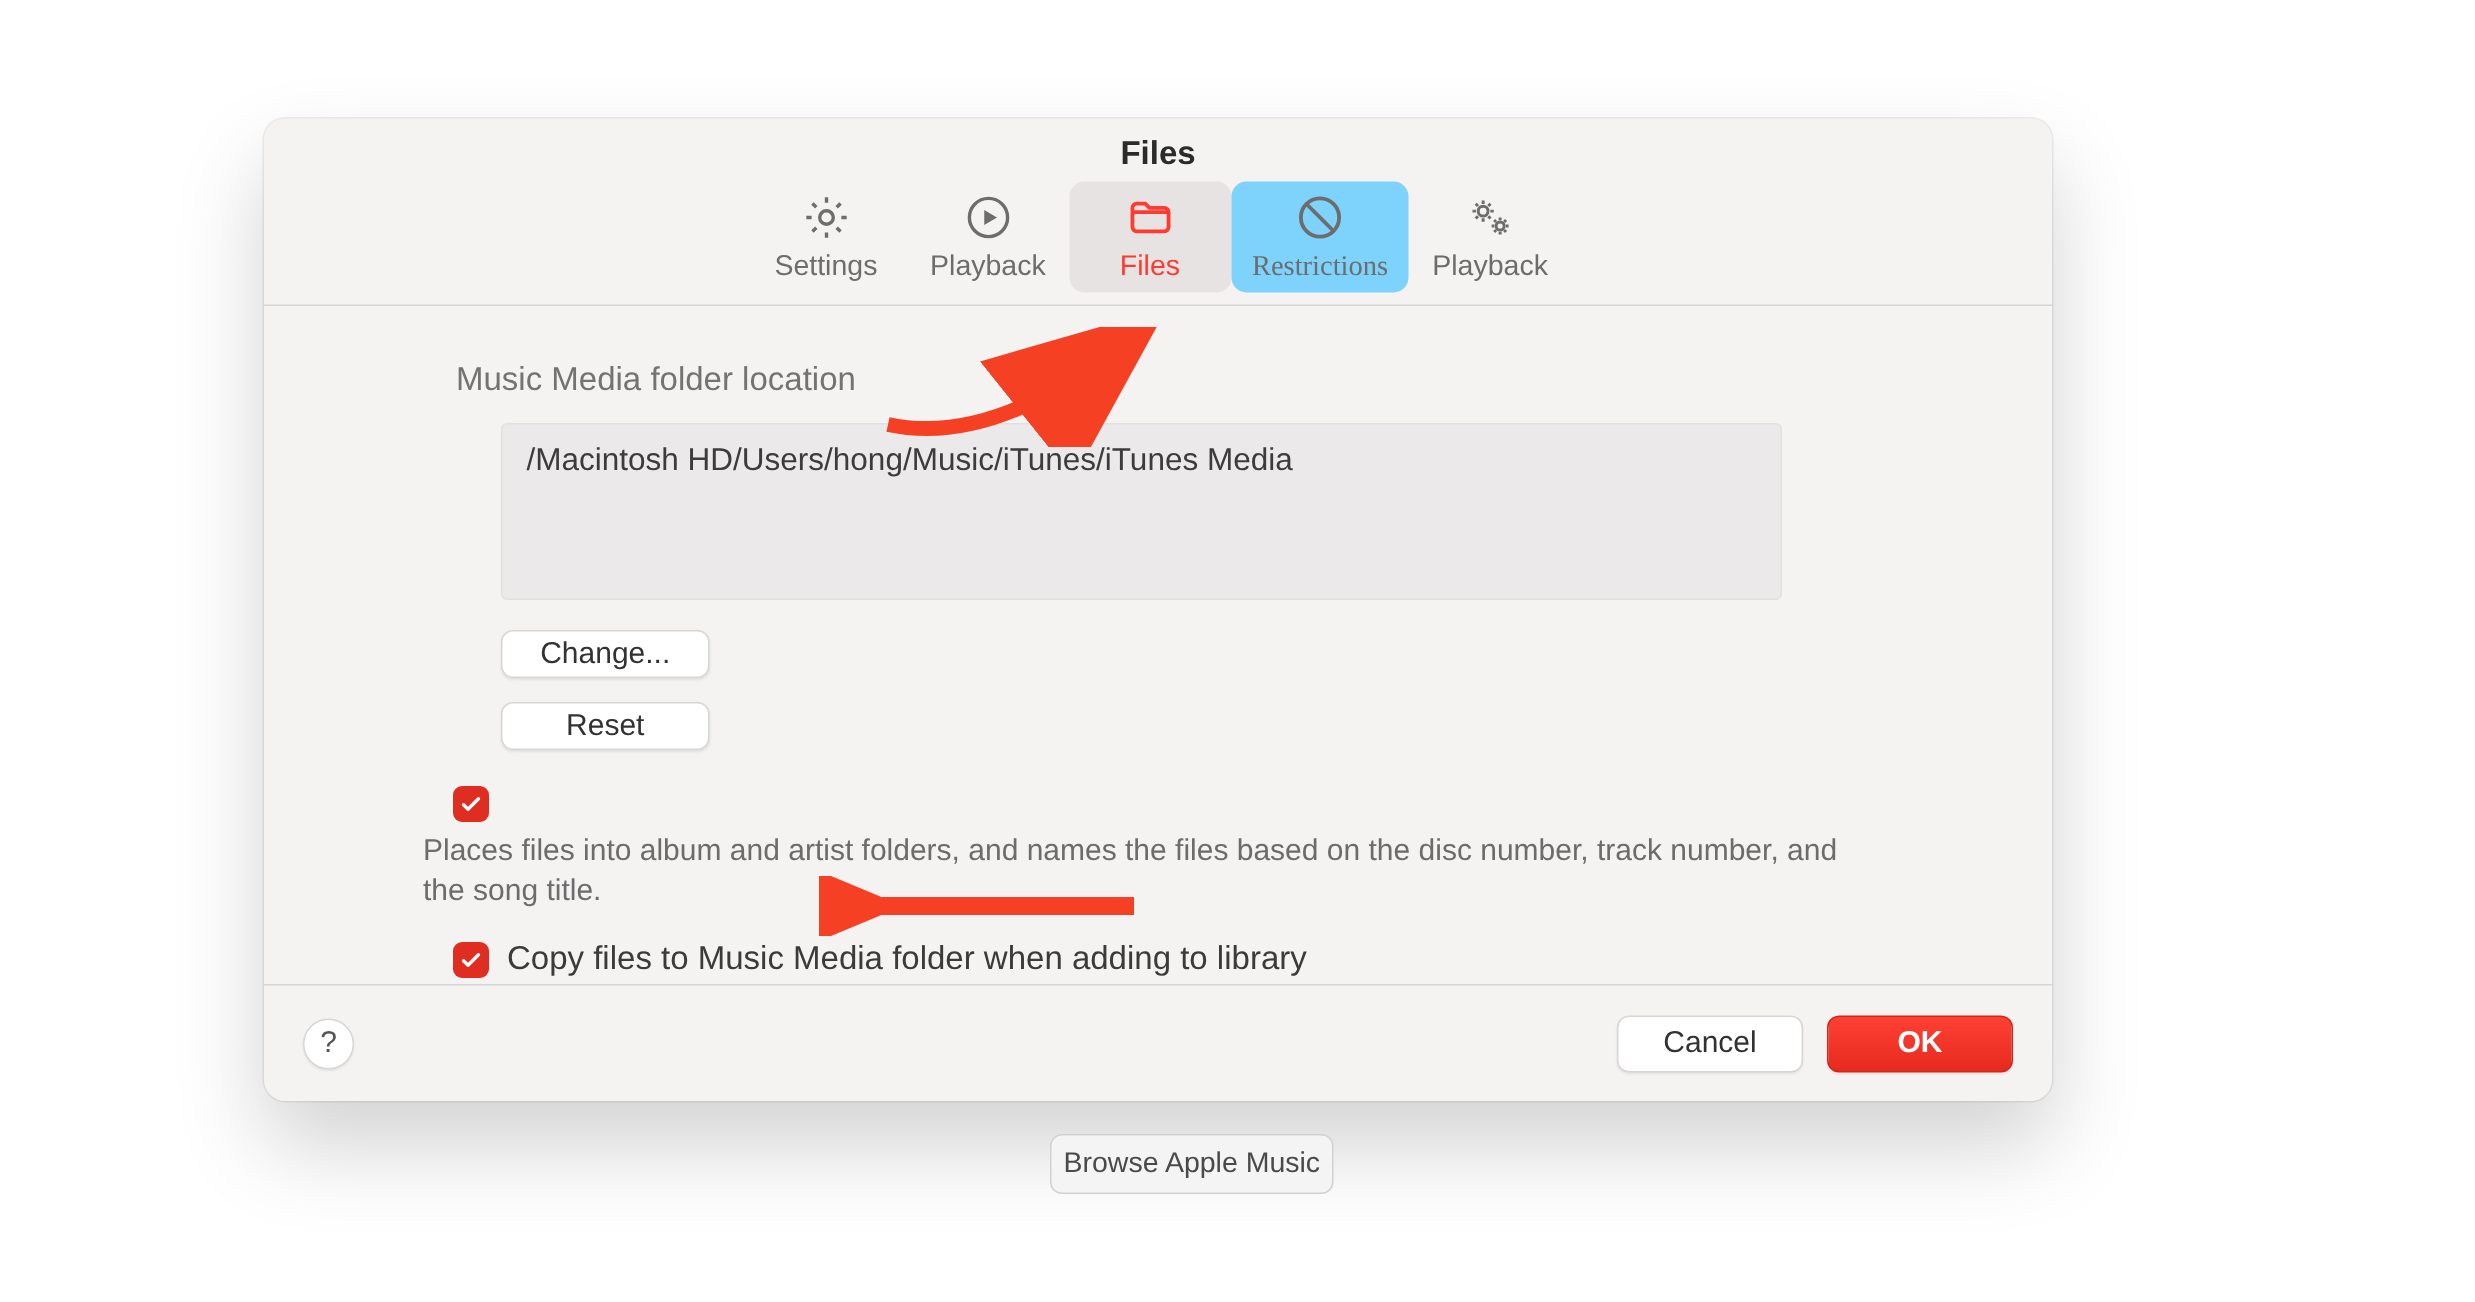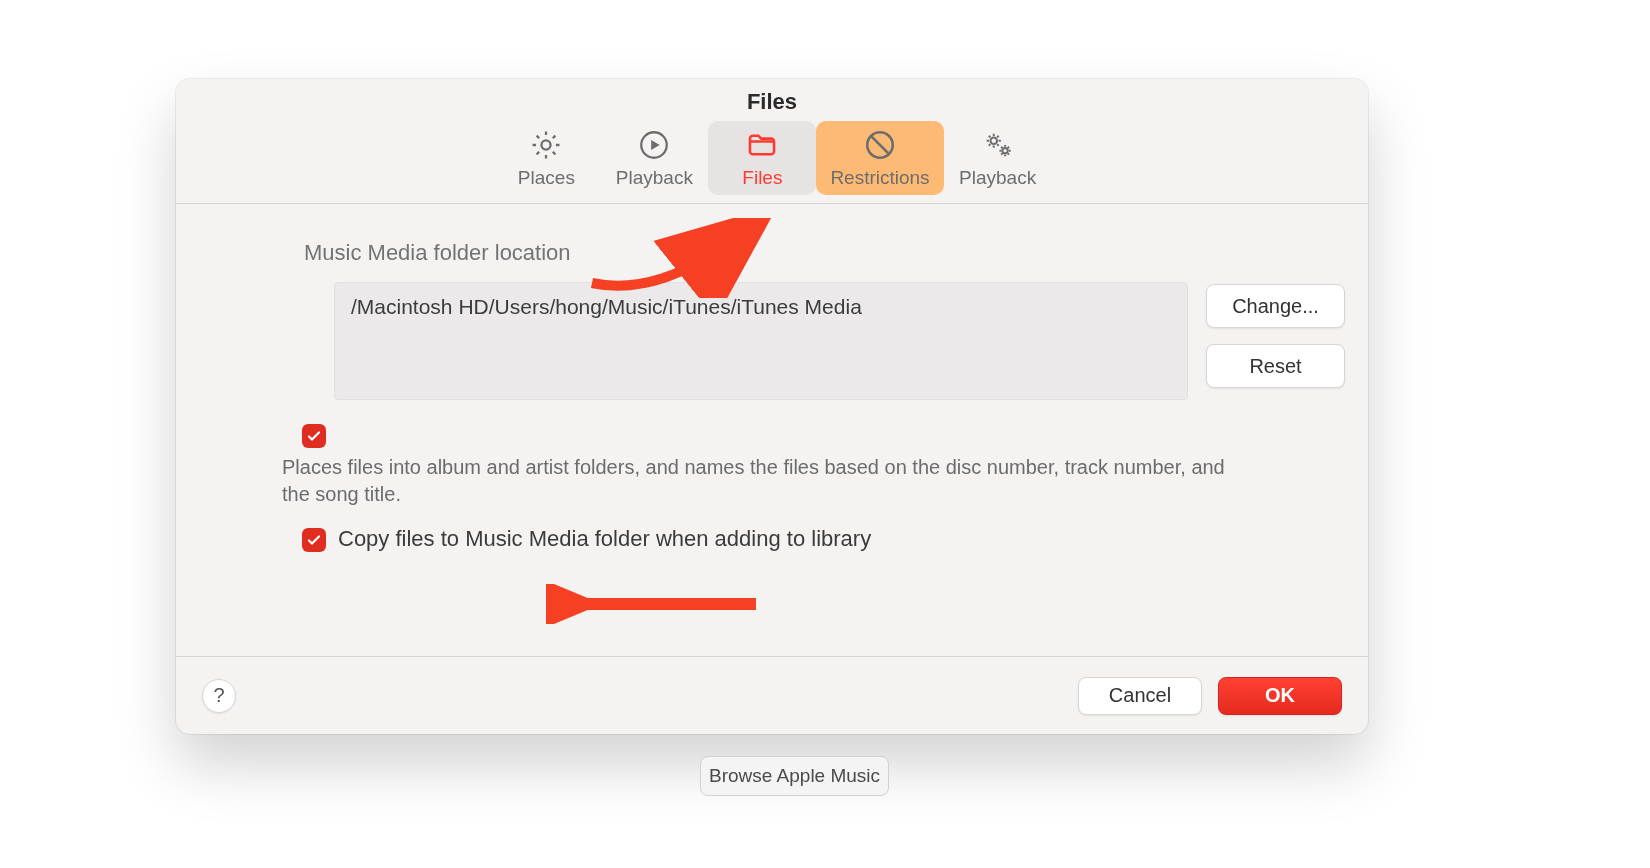--- a/index.html
+++ b/index.html
@@ -46,21 +46,22 @@
     min-width: 80px;
     border-radius: 10px;
     color: #6d6d6d;
     cursor: pointer;
   }
   .tab.selected {
     background: #e7e3e3;
     color: #ff3b30;
   }
   .tab.shaded {
-    background: #fdba74;
+    background: #7dd3fc;
+    font-family: Liberation Serif, serif;
   }
   .tab .label {
     font-size: 19px;
     color: inherit;
   }
   .tab.selected .label { color: #ff3b30; }
   .tab .icon { width: 36px; height: 36px; display:flex; align-items:center; justify-content:center; }
   .icon svg { width: 34px; height: 34px; }
   .tab.selected .icon svg { stroke: #ff3b30; }
   .content {
@@ -70,20 +71,21 @@
     font-size: 22px;
     color: #737373;
     margin-left: 128px;
     margin-bottom: 16px;
   }
   .path-row {
     display: flex;
     align-items: flex-start;
     gap: 18px;
     margin-left: 158px;
+    flex-direction: column;
   }
   .path-box {
     width: 854px;
     height: 118px;
     background: #ebe9e9;
     border: 1px solid #e3dfdf;
     border-radius: 4px;
     padding: 12px 16px;
     font-size: 21px;
     color: #3c3c3c;
@@ -99,21 +101,21 @@
     display: inline-flex;
     align-items: center;
     justify-content: center;
     background: #ffffff;
     border: 1px solid #d9d5d5;
     border-radius: 8px;
     font-size: 20px;
     color: #323232;
     box-shadow: 0 1px 2px rgba(0,0,0,0.08);
     padding: 4px 18px;
-    height: 44px;
+    height: 32px;
     box-sizing: border-box;
     cursor: pointer;
   }
   .mac-btn.small { width: 139px; }
   .check-row {
     display: flex;
     align-items: flex-start;
     gap: 12px;
     margin-left: 126px;
     margin-top: 22px;
@@ -234,21 +236,21 @@
   <div class="title">Files</div>
 
   <div class="tabs">
     <div class="tab">
       <span class="icon">
         <svg viewBox="0 0 24 24" fill="none" stroke="#6d6d6d" stroke-width="1.6">
           <circle cx="12" cy="12" r="3.2"></circle>
           <path d="M12 2.5v2.5M12 19v2.5M21.5 12h-2.5M5 12H2.5M18.6 5.4l-1.8 1.8M7.2 16.8l-1.8 1.8M18.6 18.6l-1.8-1.8M7.2 7.2 5.4 5.4"></path>
         </svg>
       </span>
-      <span class="label">Places</span>
+      <span class="label">Settings</span>
     </div>
     <div class="tab">
       <span class="icon">
         <svg viewBox="0 0 24 24" fill="none" stroke="#6d6d6d" stroke-width="1.6">
           <circle cx="12" cy="12" r="9"></circle>
           <path d="M10 8.5l6 3.5-6 3.5z" fill="#6d6d6d" stroke="none"></path>
         </svg>
       </span>
       <span class="label">Playback</span>
     </div>

